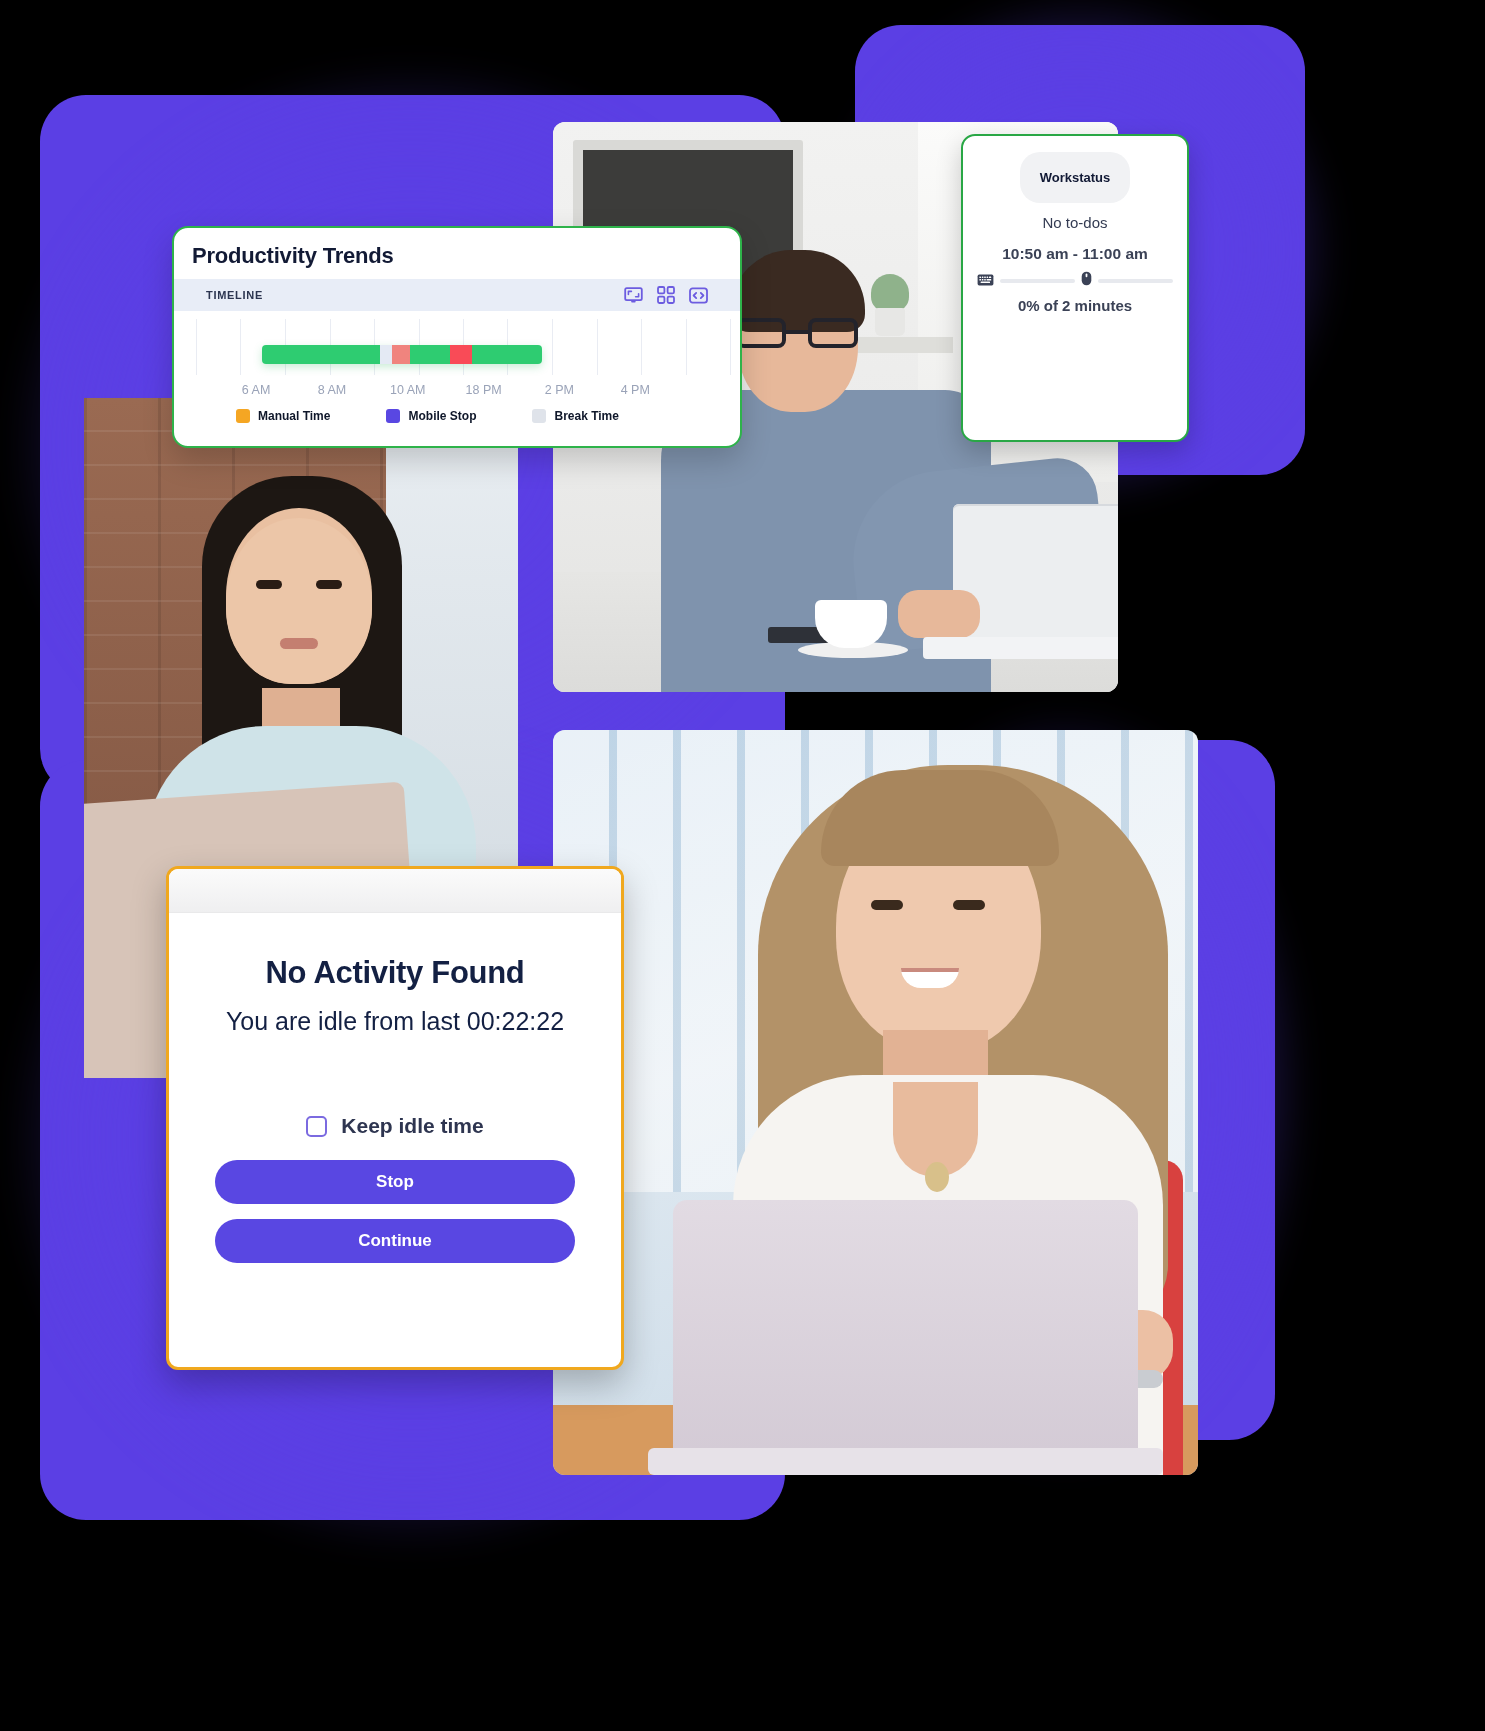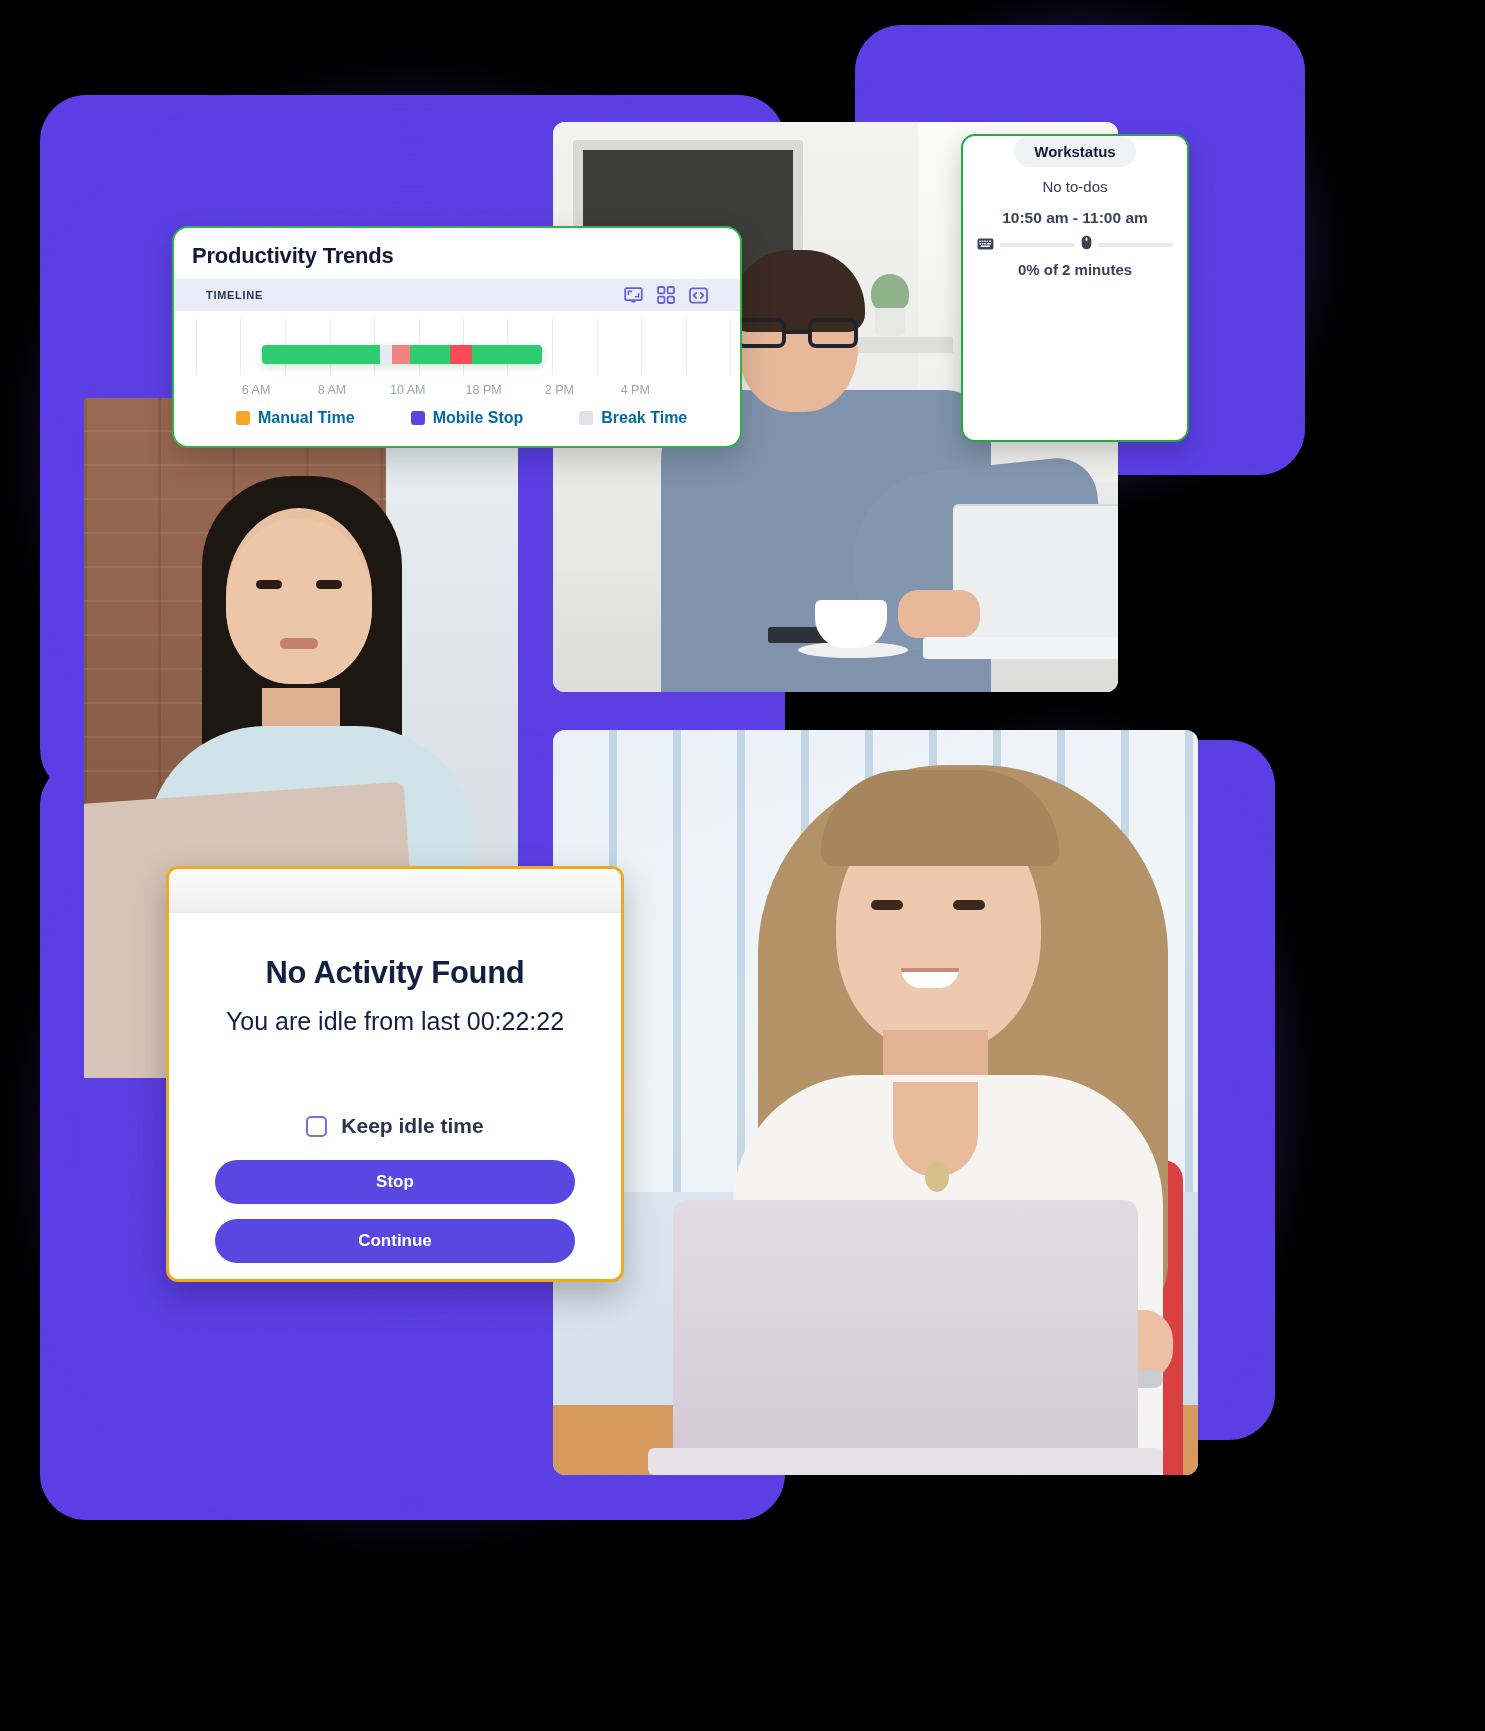--- a/index.html
+++ b/index.html
@@ -137,43 +137,43 @@
   .pt-icons svg { display:block; }
   .pt-chart { position:relative; height:92px; }
   .pt-grid  { position:absolute; left:22px; right:10px; top:8px; bottom:28px; }
   .pt-grid i{ position:absolute; top:0; bottom:0; width:1px; background:#e9ecf3;}
   .pt-track { position:absolute; left:88px; top:34px; height:19px; width:280px; display:flex; border-radius:4px; overflow:hidden;
               box-shadow:0 3px 8px rgba(40,180,90,.25);}
   .seg { height:100%; }
   .pt-axis { position:absolute; left:0; right:0; bottom:4px; height:16px; }
   .pt-axis span { position:absolute; transform:translateX(-50%); font-size:12.5px; color:#9aa3b8; font-weight:500;}
   .pt-legend { display:flex; align-items:center; gap:26px; padding:6px 0 0 32px; }
-  .lg { display:flex; align-items:center; gap:8px; font-size:16px; color:#0369a1; font-weight:600;padding-left:30px;}
+  .lg { display:flex; align-items:center; gap:8px; font-size:12px; color:#0f172a; font-weight:600;padding-left:30px;}
   .lg i { width:14px; height:14px; border-radius:3px; display:block;}
 
   
   .ws-card {
     position:absolute; left:961px; top:134px; width:228px; height:308px;
     background:#fff; border-radius:14px; border:2px solid #29a745;
     box-shadow:0 10px 26px rgba(0,0,0,.2); overflow:hidden;
     text-align:center;
   }
-  .ws-pill { display:inline-block; padding:7px 20px; background:#f1f2f4;
-             border-radius:20px; font-size:15px; font-weight:700; color:#121a35;}
+  .ws-pill { display:inline-block; margin-top:16px; padding:18px 20px; background:#f1f2f4;
+             border-radius:20px; font-size:13px; font-weight:700; color:#121a35;}
   .ws-todo { margin-top:11px; font-size:15px; color:#333b52; font-weight:500;}
   .ws-idle { margin-top:12px; background:#fdeaea; padding:14px 0 16px; }
   .ws-idle-label { margin-top:6px; font-size:15px; font-weight:700; color:#f1596a;}
   .ws-time { margin-top:14px; font-size:15.5px; font-weight:700; color:#3b4256;}
   .ws-meters { display:flex; align-items:center; gap:6px; padding:8px 14px 0; }
   .ws-meters .tr { flex:1; height:4px; background:#e7e9ee; border-radius:3px;}
   .ws-pct { margin-top:7px; font-size:15px; font-weight:700; color:#3b4256;}
 
   
   .na-card {
-    position:absolute; left:166px; top:866px; width:458px; height:416px;
+    position:absolute; left:166px; top:866px; width:458px; height:504px;
     background:#fff; border-radius:12px; border:3px solid #f0a81e;
     box-shadow:0 14px 34px rgba(0,0,0,.25); overflow:hidden;
   }
   .na-top { height:44px; background:linear-gradient(180deg,#fbfbfb,#efeff0); border-bottom:1px solid #e9e9ea;}
   .na-h1 { text-align:center; margin-top:42px; font-size:31px; font-weight:700; color:#132043; letter-spacing:-.3px;}
   .na-h2 { text-align:center; margin-top:16px; font-size:25px; color:#132043; font-weight:400;}
   .na-check { display:flex; align-items:center; justify-content:center; gap:14px; margin-top:78px;}
   .na-box { width:21px; height:21px; border:2px solid #7b6ae0; border-radius:5px; background:#fff;}
   .na-check-label { font-size:21px; font-weight:700; color:#2e3550;}
   .na-btns { padding:22px 46px 0; display:flex; flex-direction:column; gap:15px;}

